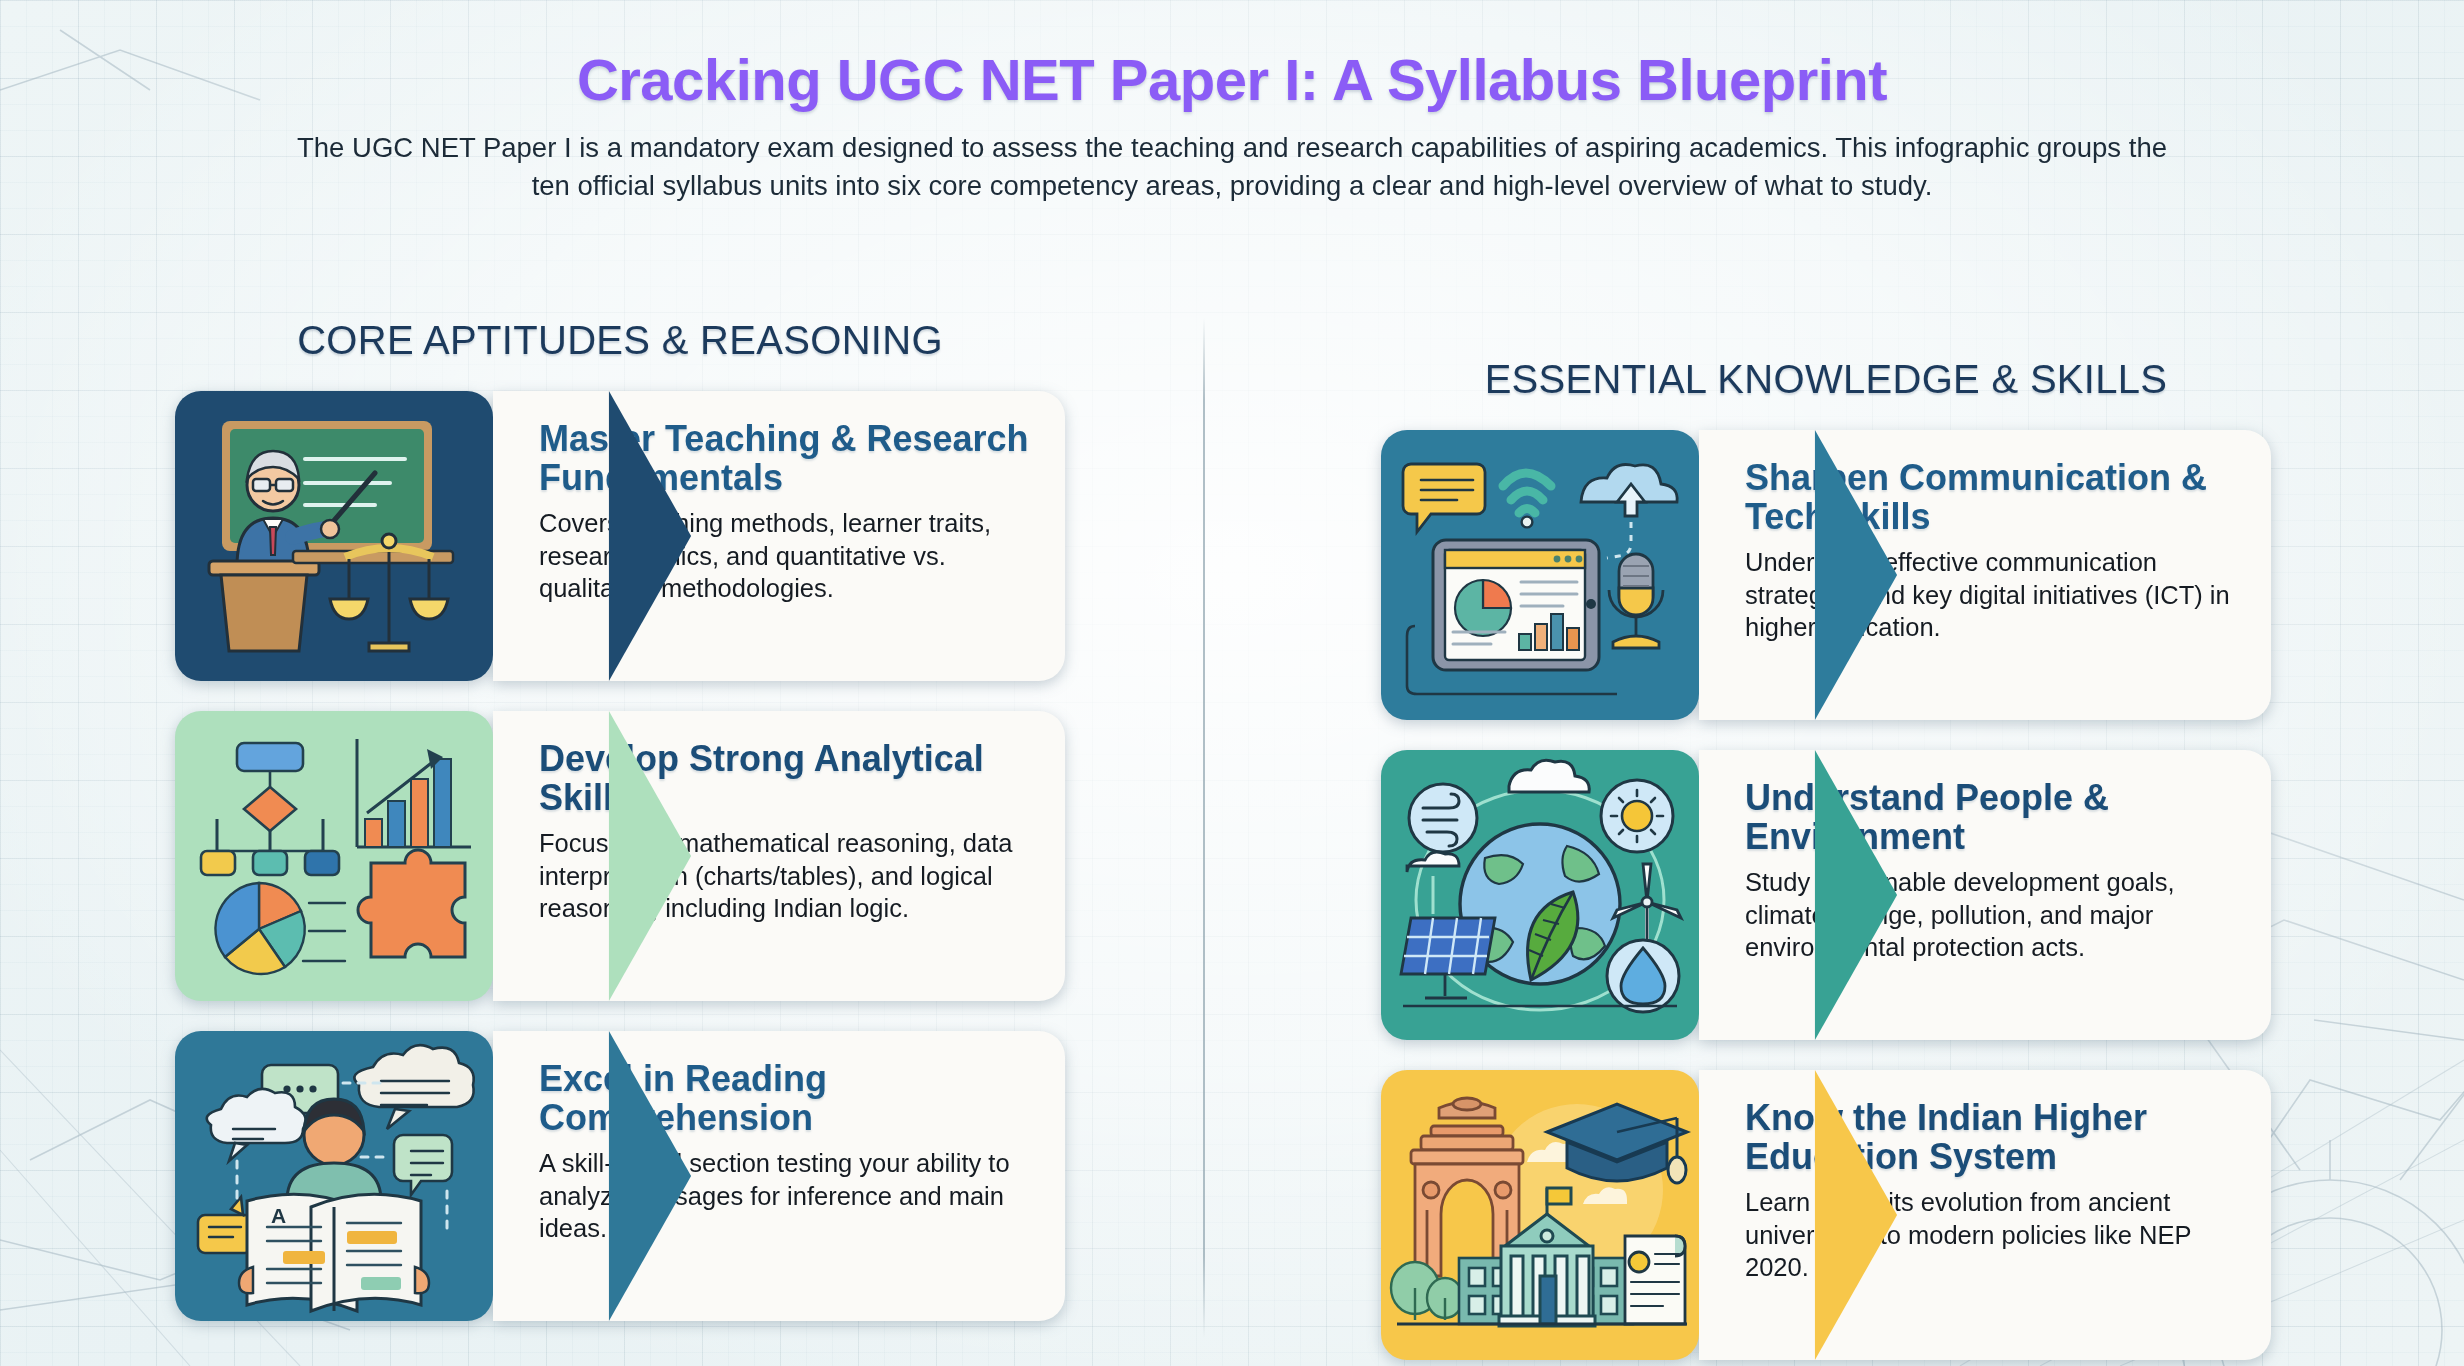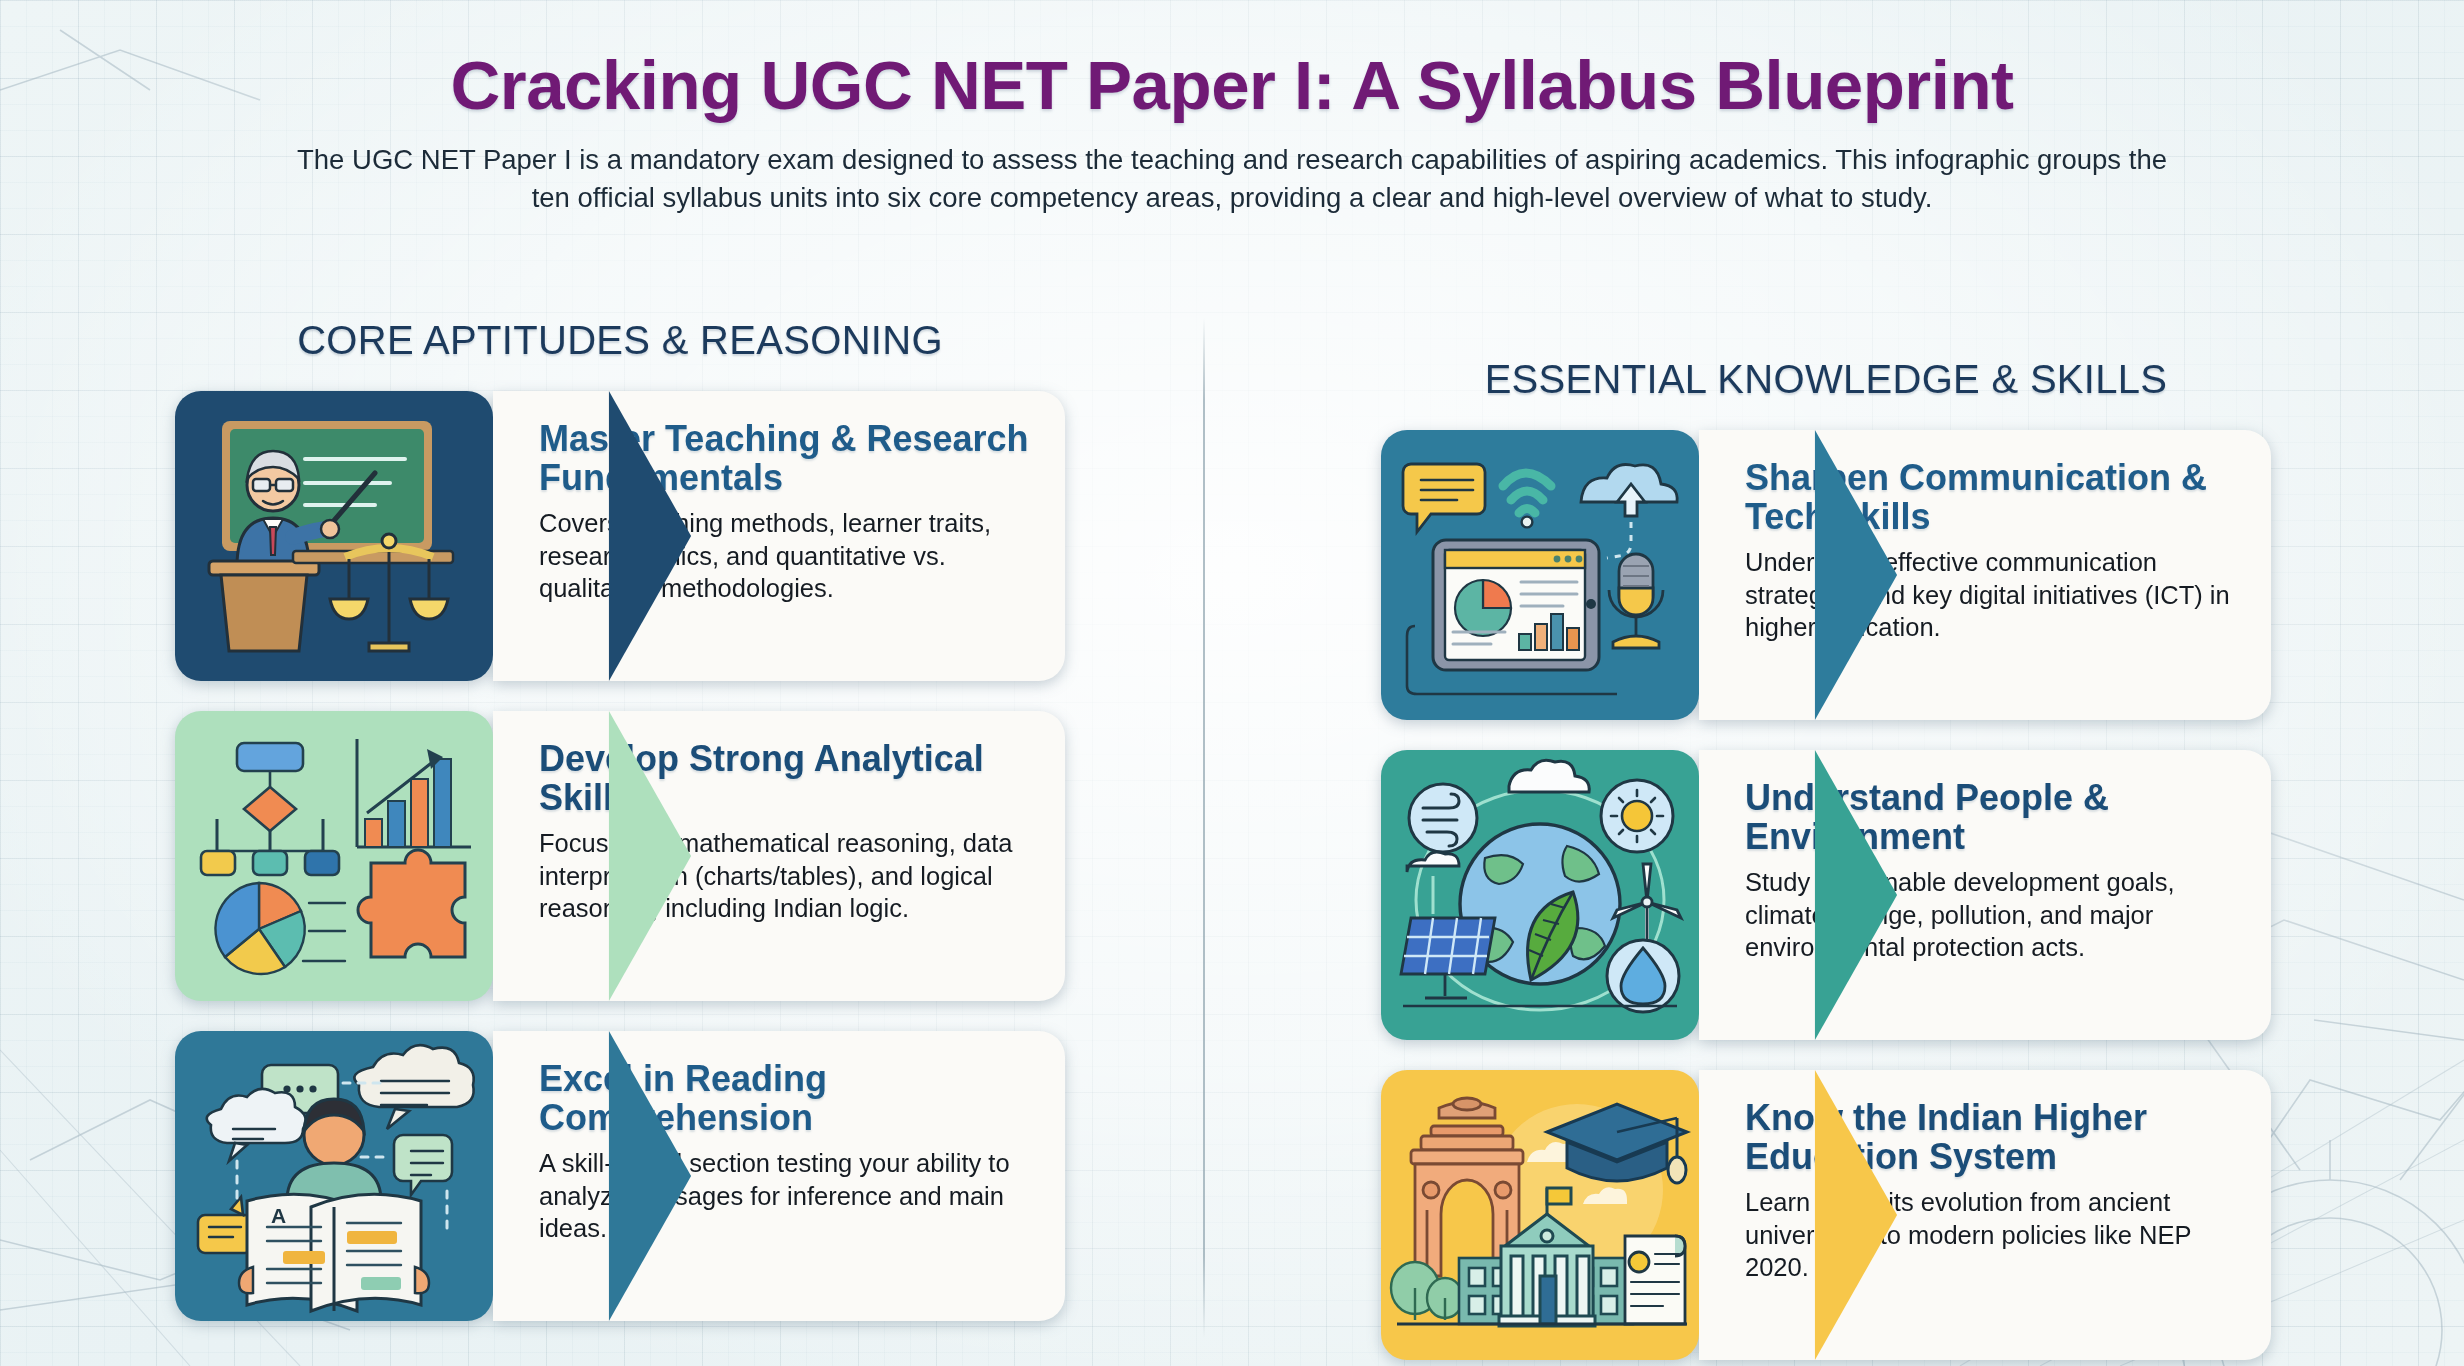--- a/index.html
+++ b/index.html
@@ -33,23 +33,23 @@
   #bg-vignette{
     position:absolute; inset:0;
     background:radial-gradient(ellipse at 50% 42%, rgba(255,255,255,.92) 0%, rgba(255,255,255,.55) 45%, rgba(255,255,255,0) 78%);
   }
   #bg-art{ position:absolute; inset:0; }
 
   
   #header{ position:absolute; top:0; left:0; width:2464px; text-align:center; }
   #page-title{
     margin-top:46px;
-    font-size:69px;
+    font-size:58px;
     font-weight:bold;
-    color:#701a75;
+    color:#8b5cf6;
     letter-spacing:-.5px;
     text-shadow:0 2px 3px rgba(120,140,160,.35);
     font-stretch:condensed;
   }
   #page-subtitle{
     margin:16px auto 0;
     width:2200px;
     font-size:27.5px;
     line-height:1.38;
     color:#1c2b38;

